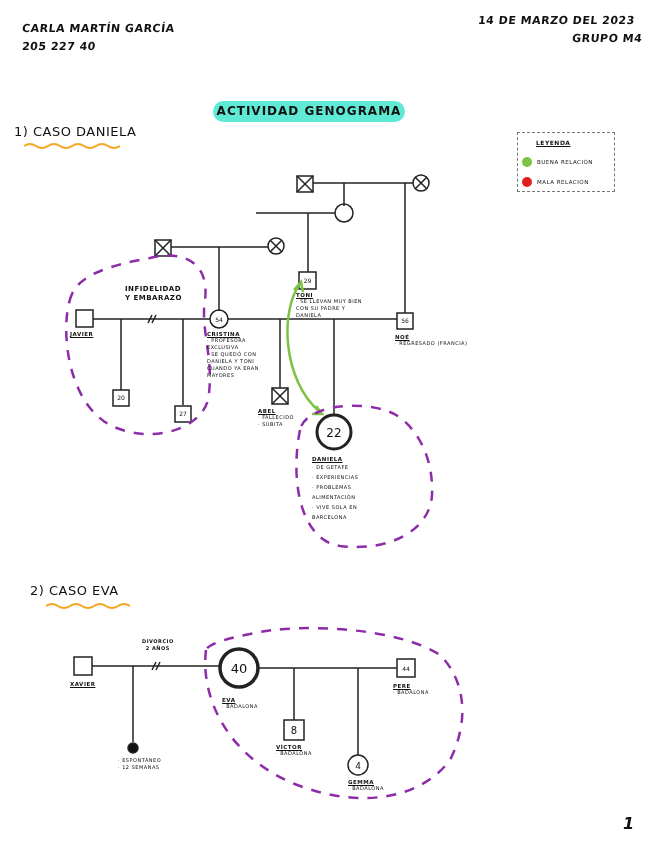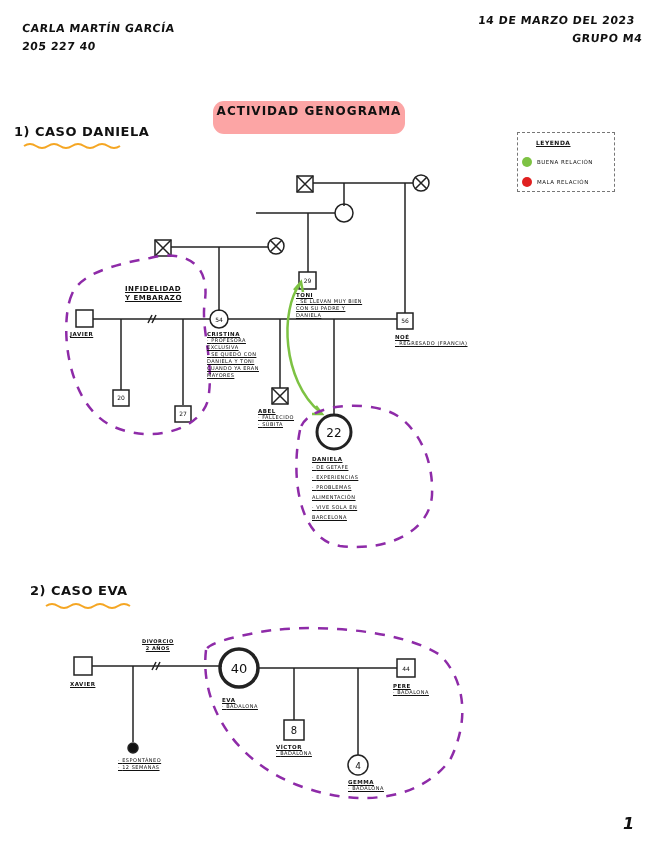--- a/index.html
+++ b/index.html
@@ -1,25 +1,25 @@
 <!DOCTYPE html>
 <html><head>
 <meta charset="utf-8">
 <style>
   html,body{margin:0;padding:0;background:#ffffff;}
   body{width:656px;height:848px;position:relative;overflow:hidden;font-family:"DejaVu Sans",sans-serif;color:#111;}
   .hand{font-family:"DejaVu Sans",sans-serif;text-transform:uppercase;letter-spacing:0.5px;}
   .abs{position:absolute;}
   .hdr{font-size:11px;font-weight:bold;transform:skewX(-6deg);}
-  .title-pill{position:absolute;left:213px;top:101px;width:192px;height:33px;background:#fca5a5;border-radius:11px;}
+  .title-pill{position:absolute;left:213px;top:101px;width:192px;height:21px;background:#5eead4;border-radius:11px;}
   .title-text{position:absolute;left:0;top:3px;width:100%;text-align:center;font-size:12px;font-weight:bold;letter-spacing:1px;}
-  .case-title{font-size:13px;font-weight:bold;}
+  .case-title{font-size:13px;font-weight:normal;}
   svg#diagram{position:absolute;left:0;top:0;}
   .lbl{font-size:5.5px;font-weight:bold;text-decoration:underline;}
-  .note{font-size:5px;line-height:7px;text-decoration:underline;}
+  .note{font-size:5px;line-height:7px;}
   .legend{position:absolute;left:517px;top:132px;width:96px;height:58px;border:1.5px dashed #777;}
   .legend-title{position:absolute;left:18px;top:6px;font-size:6px;font-weight:bold;text-decoration:underline;}
   .legend-row{position:absolute;left:4px;display:flex;align-items:center;gap:5px;font-size:5.5px;}
   .dot{width:10px;height:10px;border-radius:50%;display:inline-block;}
   .page-num{position:absolute;left:623px;top:814px;font-size:16px;font-weight:bold;font-style:italic;}
 </style>
 </head>
 <body>
 
 <div class="abs hand hdr" style="left:22px;top:22px;">Carla Martín García</div>

